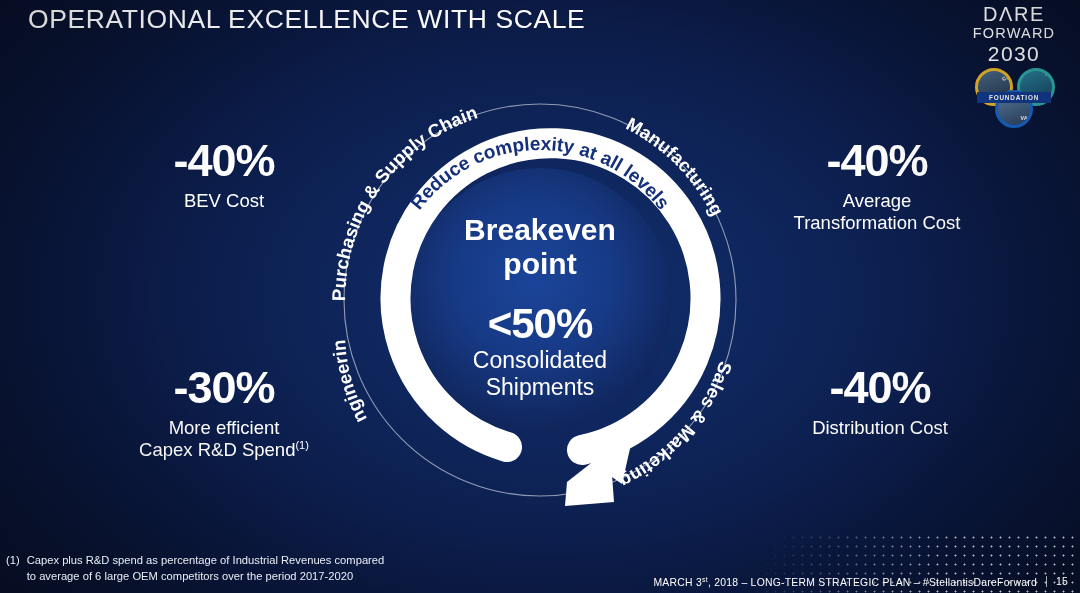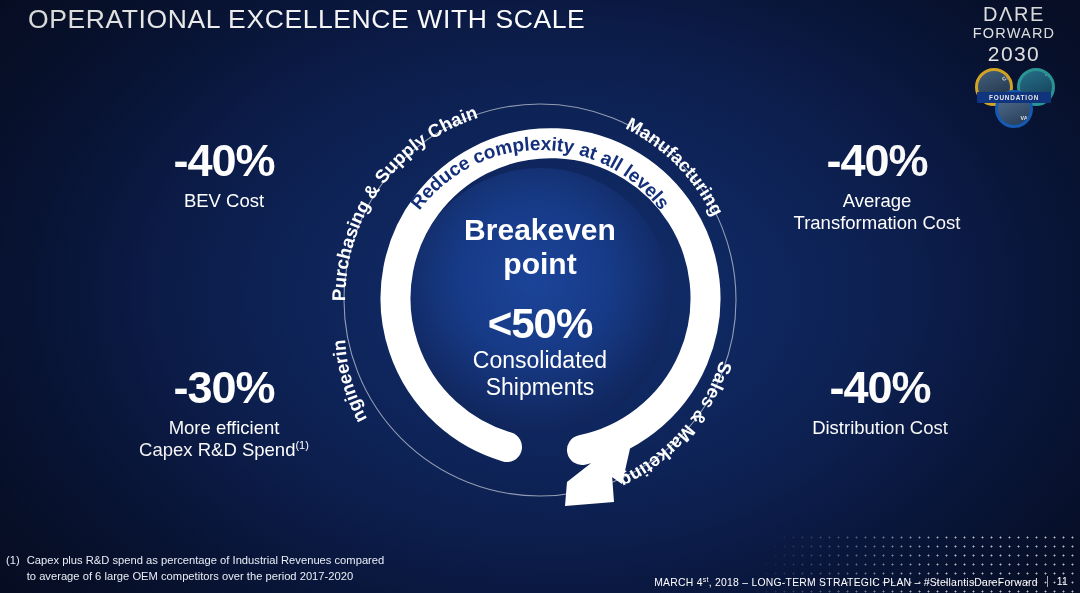--- a/index.html
+++ b/index.html
@@ -350,18 +350,18 @@
   <div class="vignette"></div>
 
   <div class="footnote">
     <span class="footnote-marker">(1)</span>
     <span class="footnote-text">Capex plus R&amp;D spend as percentage of Industrial Revenues compared
 to average of 6 large OEM competitors over the period 2017-2020</span>
   </div>
 
   <div class="dots"></div>
   <div class="footer">
-    <span><span>MARCH 4</span><sup>st</sup><span>, 2018 – LONG-TERM STRATEGIC PLAN – #StellantisDareForward</span></span>
+    <span><span>MARCH 3</span><sup>st</sup><span>, 2018 – LONG-TERM STRATEGIC PLAN – #StellantisDareForward</span></span>
     <span class="footer-sep"></span>
-    <span>11</span>
+    <span>15</span>
   </div>
 
 </div>
 
 </body></html>

